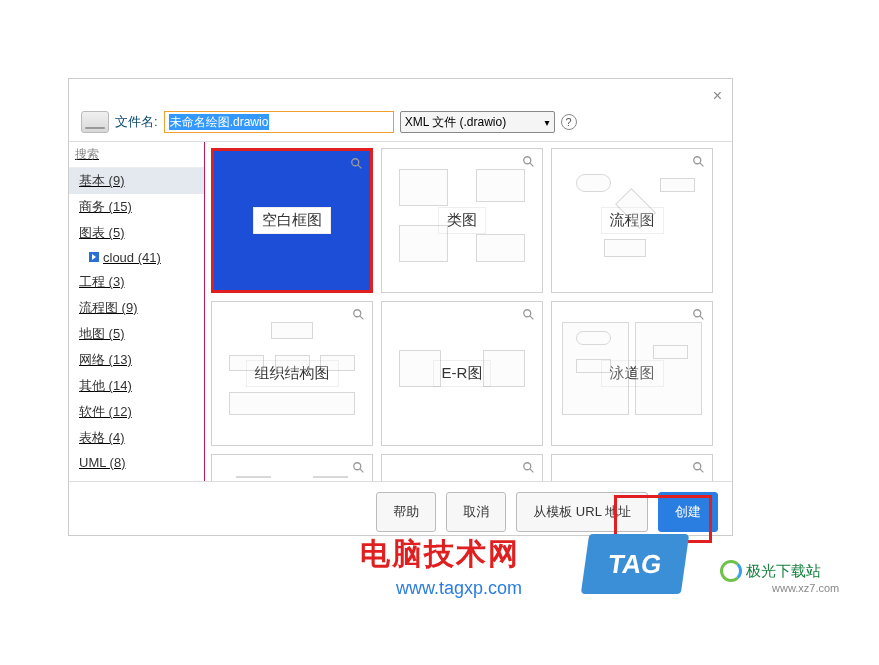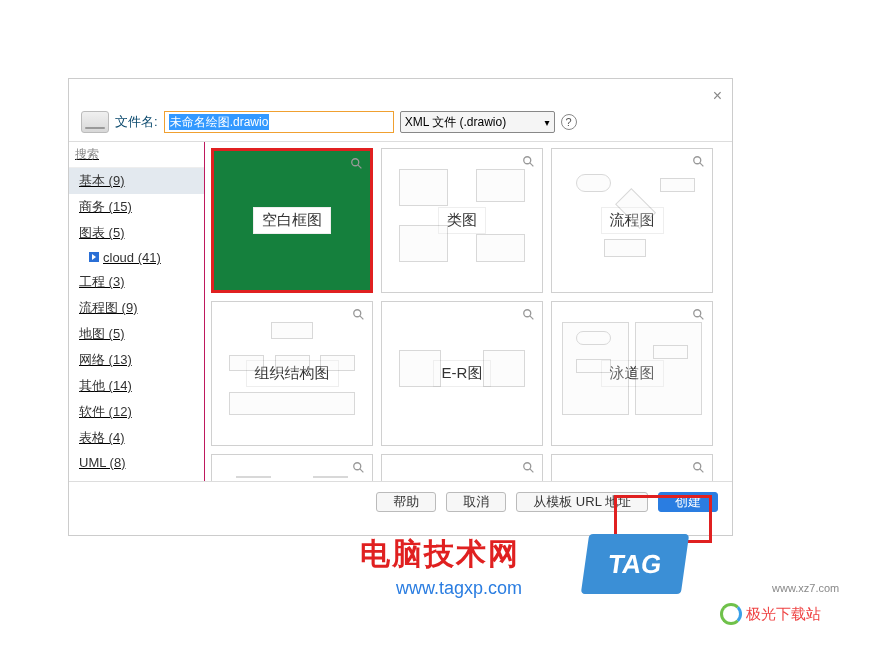--- a/index.html
+++ b/index.html
@@ -156,21 +156,21 @@
       height: 145px;
       border: 1px solid #d0d0d0;
       position: relative;
       background: #fff;
       display: flex;
       align-items: center;
       justify-content: center;
     }
     .tcard.highlighted {
       border: 3px solid #e02020;
-      background: #15803d;
+      background: #1d4ed8;
     }
     .tcard .mag {
       position: absolute;
       right: 6px;
       top: 6px;
       width: 14px;
       height: 14px;
       color: #999;
     }
     .tcard .tlabel {
@@ -195,21 +195,21 @@
       overflow: hidden;
     }
     .footer-row {
       display: flex;
       justify-content: flex-end;
       gap: 10px;
       padding: 10px 14px;
       border-top: 1px solid #ddd;
     }
     .btn {
-      padding: 0 16px;
+      padding: 10px 16px;
       font-size: 13px;
       border: 1px solid #bbb;
       background: #f7f7f7;
       border-radius: 3px;
       cursor: pointer;
       color: #333;
     }
     .btn.primary {
       background: #2a7de1;
       color: #fff;
@@ -257,22 +257,21 @@
       border-radius: 4px;
     }
     .aurora-logo {
       position: absolute;
       left: 720px;
       top: 560px;
       display: flex;
       align-items: center;
       gap: 4px;
       font-size: 15px;
-      color: #ef4444;
-      margin-top: 43px;
+      color: #15803d;
     }
     .aurora-logo .swirl {
       width: 22px;
       height: 22px;
       border: 3px solid #6fc14a;
       border-right-color: #3aa0e8;
       border-radius: 50%;
     }
     .aurora-url {
       position: absolute;

